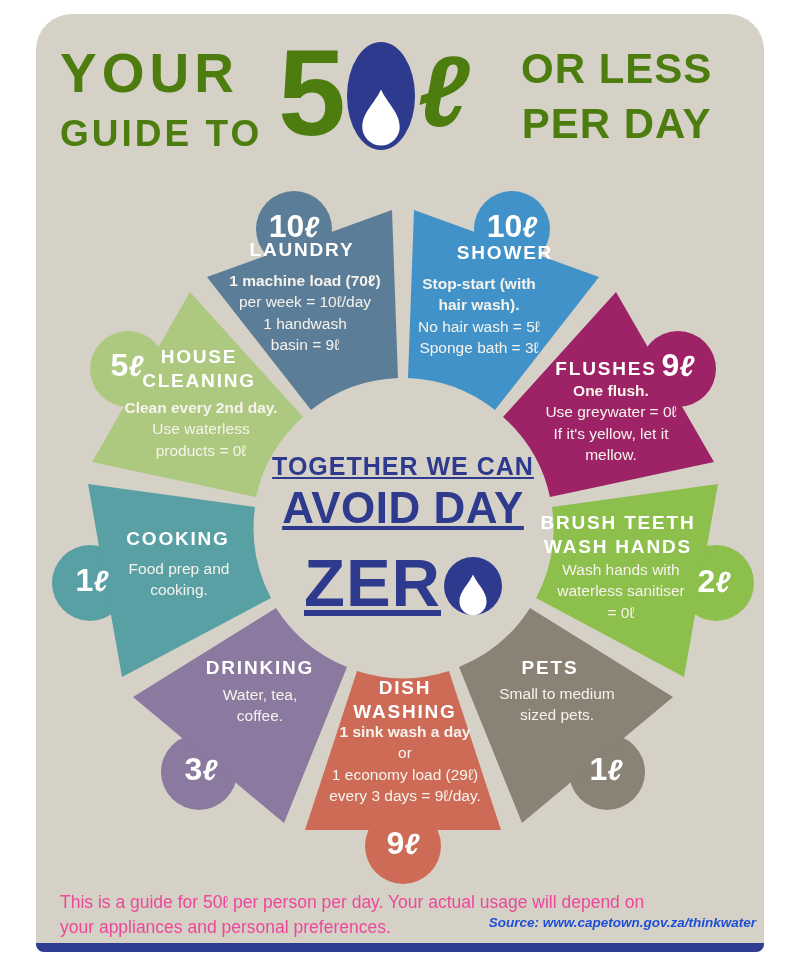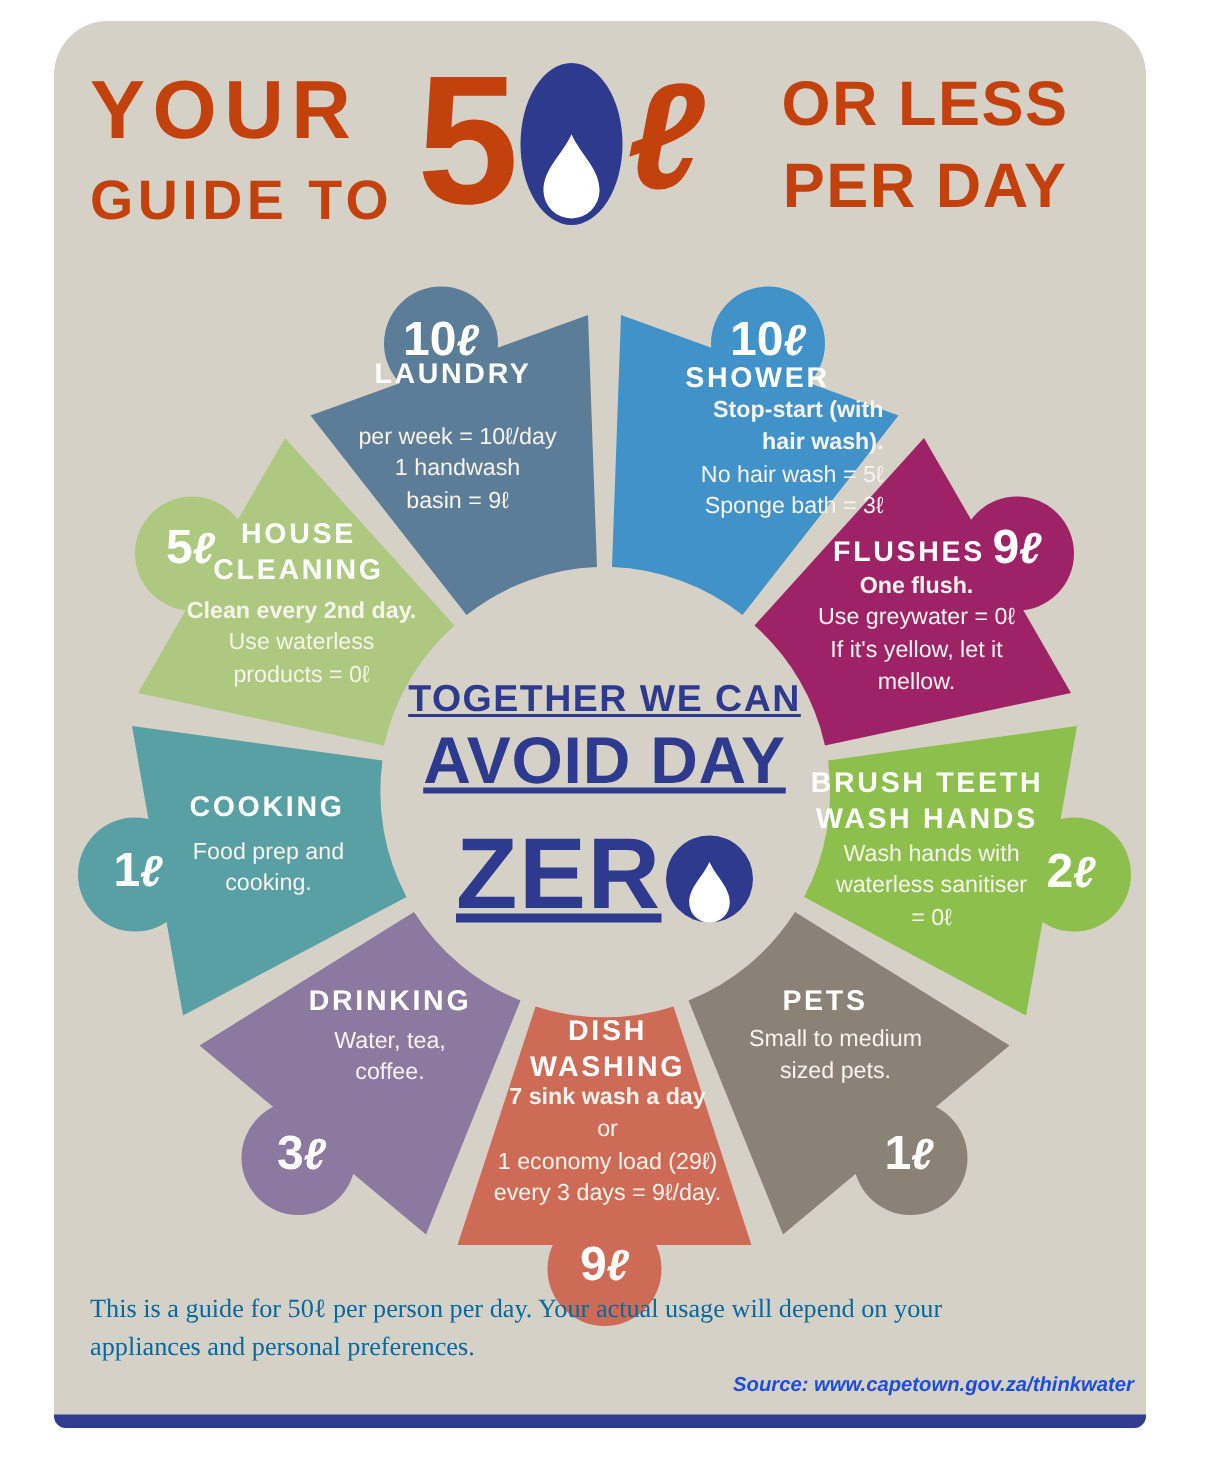--- a/index.html
+++ b/index.html
@@ -5,21 +5,21 @@
   * { margin:0; padding:0; box-sizing:border-box; }
   body { background:#ffffff; font-family:"Liberation Sans","DejaVu Sans",sans-serif; }
   .page { position:relative; width:808px; height:972px; background:#ffffff; overflow:hidden; }
 
   .poster { position:absolute; left:36px; top:14px; width:728px; height:938px;
             background:#d6d1c7; border-radius:36px 36px 8px 8px; }
   .bottom-bar { position:absolute; left:0; right:0; bottom:0; height:9px;
                 background:#2e3d8f; border-radius:0 0 8px 8px; }
 
   
-  .blue { color:#c2410c; }
+  .blue { color:#4d7c0f; }
   .h-left  { position:absolute; left:60px;  top:46px; }
   .h-left .l1 { font-size:55px; font-weight:bold; letter-spacing:5px; line-height:1.0; }
   .h-left .l2 { font-size:37px; font-weight:bold; letter-spacing:3px; line-height:1.0; margin-top:14px; }
   .h-right { position:absolute; left:521px; top:48px; }
   .h-right .l1, .h-right .l2 { font-size:42px; font-weight:bold; letter-spacing:1px; line-height:1.0;text-align:center; }
   .h-right .l2 { margin-top:13px; }
   .h-mid   { position:absolute; left:278px; top:36px; display:flex; align-items:center; }
   .h-mid .five { font-size:122px; font-weight:bold; line-height:0.95; letter-spacing:-2px; }
   .zero-oval { position:relative; display:inline-block; width:68px; height:108px;
                background:#2d3a8d; border-radius:50%; margin:4px 3px 0 3px; }
@@ -41,32 +41,32 @@
   
   .seg { position:absolute; transform:translate(-50%,-50%); text-align:center; color:#ffffff; }
   .seg-title { font-weight:bold; font-size:19px; letter-spacing:1.8px; white-space:pre-line; line-height:1.25; }
   .seg-desc  { font-size:15.5px; line-height:1.38; white-space:pre-line; color:#f6f3ec; }
   .seg-desc .bold { font-weight:bold; display:block; white-space:pre-line; }
   .seg-desc .reg  { display:block; white-space:pre-line; }
   .seg-amount { font-weight:bold; font-size:32px; white-space:nowrap; }
   .seg-amount .unit { font-style:italic; font-size:29px; }
 
   #t-laundry {left:302px; top:250px;}  #d-laundry {left:305px; top:313px; width:232px;} #a-laundry {left:294px; top:226px;}
-  #t-shower  {left:505px; top:253px;}  #d-shower  {left:479px; top:306px; width:220px;text-align:right;} #a-shower  {left:512px; top:226px;}
+  #t-shower  {left:505px; top:253px;}  #d-shower  {left:479px; top:316px; width:220px;} #a-shower  {left:512px; top:226px;}
   #t-flushes {left:606px; top:369px;}  #d-flushes {left:611px; top:423px; width:212px;} #a-flushes {left:678px; top:365px;}
   #t-brush   {left:618px; top:535px;}  #d-brush   {left:621px; top:591px; width:212px;} #a-brush   {left:714px; top:581px;}
   #t-pets    {left:550px; top:668px;}  #d-pets    {left:557px; top:704px; width:192px;} #a-pets    {left:606px; top:769px;}
   #t-dish    {left:405px; top:700px;}  #d-dish    {left:405px; top:764px; width:232px;} #a-dish    {left:403px; top:843px;}
   #t-drinking{left:260px; top:668px;}  #d-drinking{left:260px; top:705px; width:172px;} #a-drinking{left:201px; top:769px;}
   #t-cooking {left:178px; top:539px;}  #d-cooking {left:179px; top:579px; width:182px;} #a-cooking {left:92px;  top:580px;}
   #t-house   {left:199px; top:369px;}  #d-house   {left:201px; top:429px; width:212px;} #a-house   {left:127px; top:365px;}
 
   
-  .footer-note { position:absolute; left:60px; top:860px; width:615px;
-                 font-size:17.5px; line-height:1.45; color:#0369a1;font-family:Liberation Serif, serif; }
+  .footer-note { position:absolute; left:60px; top:890px; width:615px;
+                 font-size:17.5px; line-height:1.45; color:#ec4899; }
   .footer-source { position:absolute; right:52px; top:915px; font-size:13.5px;
                    font-weight:bold; font-style:italic; color:#1d4ed8; }
 </style>
 </head>
 <body>
 
 <div class="page">
   <div class="poster">
     <div class="bottom-bar"></div>
   </div>
@@ -138,21 +138,21 @@
       <span class="zero-o">
         <svg width="32" height="43" viewBox="0 0 40 54">
           <path d="M20 2 C26 15 37 23 37 36 A17 17 0 0 1 3 36 C3 23 14 15 20 2 Z" fill="#ffffff"></path>
         </svg>
       </span>
     </div>
   </div>
 
   <div class="seg seg-amount" id="a-laundry"><span>10</span><span class="unit">ℓ</span></div>
   <div class="seg seg-title" id="t-laundry">LAUNDRY</div>
-  <div class="seg seg-desc" id="d-laundry"><span class="reg">per week = 10ℓ/day
+  <div class="seg seg-desc" id="d-laundry"><span class="bold">1 machine load (70ℓ)</span><span class="reg">per week = 10ℓ/day
 1 handwash
 basin = 9ℓ</span></div>
 
   <div class="seg seg-amount" id="a-shower"><span>10</span><span class="unit">ℓ</span></div>
   <div class="seg seg-title" id="t-shower">SHOWER</div>
   <div class="seg seg-desc" id="d-shower"><span class="bold">Stop-start (with
 hair wash).</span><span class="reg">No hair wash = 5ℓ
 Sponge bath = 3ℓ</span></div>
 
   <div class="seg seg-amount" id="a-flushes"><span>9</span><span class="unit">ℓ</span></div>
@@ -169,21 +169,21 @@
 = 0ℓ</span></div>
 
   <div class="seg seg-amount" id="a-pets"><span>1</span><span class="unit">ℓ</span></div>
   <div class="seg seg-title" id="t-pets">PETS</div>
   <div class="seg seg-desc" id="d-pets"><span class="bold"></span><span class="reg">Small to medium
 sized pets.</span></div>
 
   <div class="seg seg-amount" id="a-dish"><span>9</span><span class="unit">ℓ</span></div>
   <div class="seg seg-title" id="t-dish">DISH
 WASHING</div>
-  <div class="seg seg-desc" id="d-dish"><span class="bold">7 sink wash a day</span><span class="reg">or
+  <div class="seg seg-desc" id="d-dish"><span class="bold">1 sink wash a day</span><span class="reg">or
 1 economy load (29ℓ)
 every 3 days = 9ℓ/day.</span></div>
 
   <div class="seg seg-amount" id="a-drinking"><span>3</span><span class="unit">ℓ</span></div>
   <div class="seg seg-title" id="t-drinking">DRINKING</div>
   <div class="seg seg-desc" id="d-drinking"><span class="bold"></span><span class="reg">Water, tea,
 coffee.</span></div>
 
   <div class="seg seg-amount" id="a-cooking"><span>1</span><span class="unit">ℓ</span></div>
   <div class="seg seg-title" id="t-cooking">COOKING</div>

